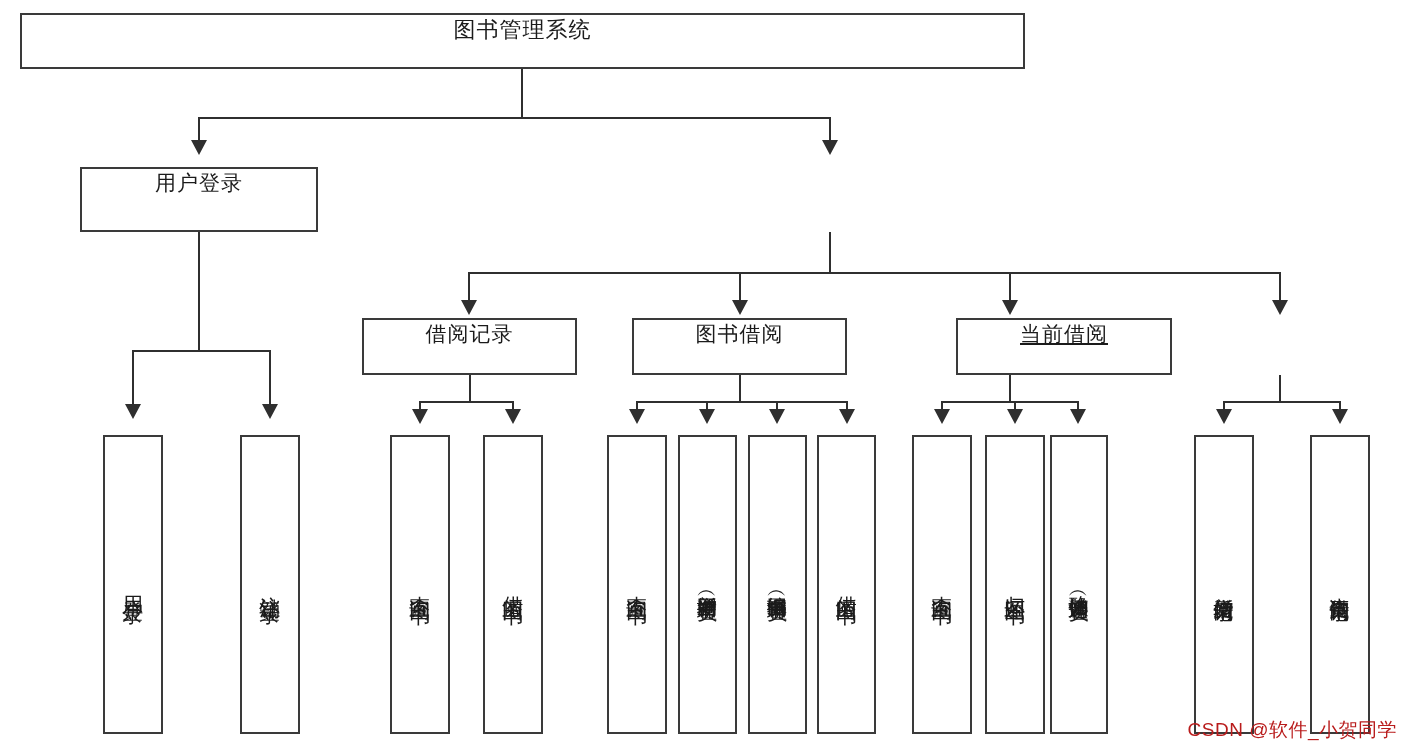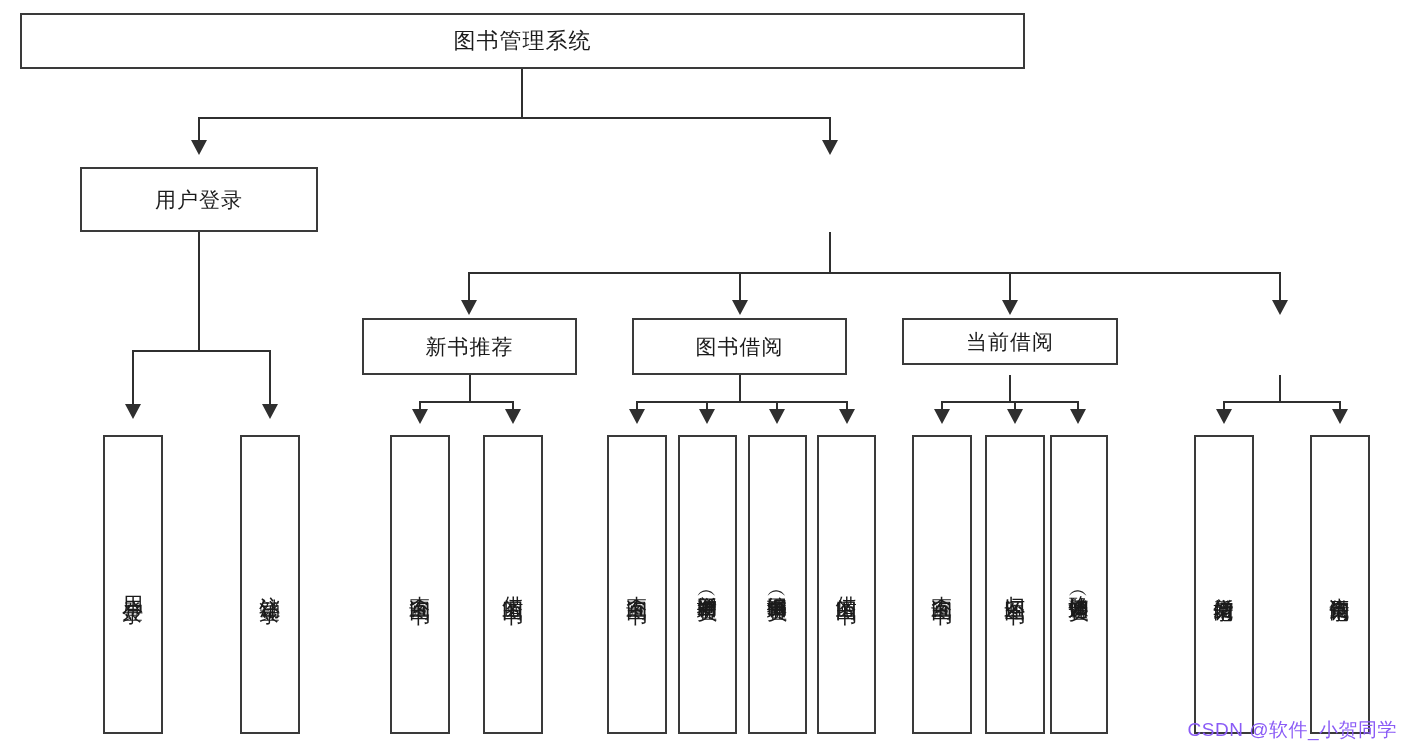--- a/index.html
+++ b/index.html
@@ -17,21 +17,20 @@
     background: #ffffff;
     overflow: hidden;
   }
   
   .node {
     position: absolute;
     box-sizing: border-box;
     border: 2px solid #3a3a3a;
     background: #ffffff;
     display: flex;
-    align-items: center;
     justify-content: center;
     color: #1b1b1b;
   }
   .node.h {
     font-size: 21px;
     letter-spacing: 1px;
   }
   .node.root { font-size: 22px; }
   
   .node.v {
@@ -66,21 +65,21 @@
     border-left: 8px solid transparent;
     border-right: 8px solid transparent;
     border-top: 15px solid #2f2f2f;
   }
   
   #watermark {
     position: absolute;
     right: 8px;
     bottom: 4px;
     font-size: 19px;
-    color: #8b5cf6;
+    color: #b91c1c;
     white-space: nowrap;
     letter-spacing: 0.5px;
     text-align: right;
   }
 </style>
 </head>
 <body>
 
 <div id="canvas">
 
@@ -113,26 +112,26 @@
   <div class="ln v" style="left:468px; top:272px; width:2px; height:30px;"></div>
   <div class="arrow" style="left:461px; top:300px;"></div>
   <div class="ln v" style="left:739px; top:272px; width:2px; height:30px;"></div>
   <div class="arrow" style="left:732px; top:300px;"></div>
   <div class="ln v" style="left:1009px; top:272px; width:2px; height:30px;"></div>
   <div class="arrow" style="left:1002px; top:300px;"></div>
   <div class="ln v" style="left:1279px; top:272px; width:2px; height:30px;"></div>
   <div class="arrow" style="left:1272px; top:300px;"></div>
 
   <div class="node h" style="left:362px; top:318px; width:215px; height:57px;">
-    <span>新书推荐</span>
+    <span>借阅记录</span>
   </div>
   <div class="node h" style="left:632px; top:318px; width:215px; height:57px;">
     <span>图书借阅</span>
   </div>
-  <div class="node h" style="left:902px; top:318px; width:216px; height:47px;">
+  <div class="node h" style="left:956px; top:318px; width:216px; height:57px;text-decoration:underline;">
     <span>当前借阅</span>
   </div>
 
   <div class="ln v" style="left:469px; top:375px; width:2px; height:28px;"></div>
   <div class="ln h" style="left:419px; top:401px; width:95px; height:2px;"></div>
   <div class="ln v" style="left:419px; top:401px; width:2px; height:10px;"></div>
   <div class="arrow" style="left:412px; top:409px;"></div>
   <div class="ln v" style="left:512px; top:401px; width:2px; height:10px;"></div>
   <div class="arrow" style="left:505px; top:409px;"></div>
 

